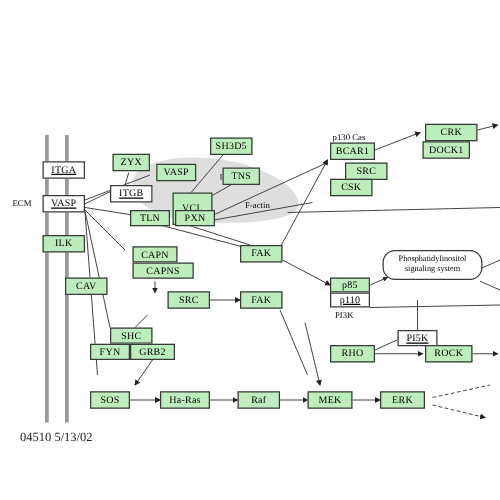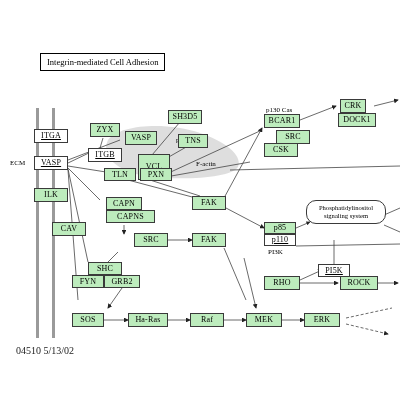--- a/index.html
+++ b/index.html
@@ -160,21 +160,20 @@
       <line x1="224" y1="320" x2="246" y2="320" marker-end="url(#ah)"></line>
       <line x1="282" y1="320" x2="304" y2="320" marker-end="url(#ah)"></line>
 
       <line x1="244" y1="258" x2="256" y2="308" marker-end="url(#ah)"></line>
 
       <line x1="346" y1="318" x2="392" y2="308" stroke-dasharray="3,2"></line>
       <line x1="346" y1="324" x2="388" y2="334" stroke-dasharray="3,2" marker-end="url(#ah)"></line>
     </g>
   </svg>
 
-  <div class="title-box" style="left:40px;top:53px;">Integrin-mediated Cell Adhesion</div>
 
   <div class="membrane" style="left:36px;top:108px;height:230px;"></div>
   <div class="membrane" style="left:52px;top:108px;height:230px;"></div>
 
   <div class="plain-label" style="left:10px;top:159px;">ECM</div>
   <div class="plain-label" style="left:196px;top:160px;">F-actin</div>
   <div class="plain-label" style="left:176px;top:100px;margin-top:36px;">ponsin</div>
   <div class="plain-label" style="left:266px;top:106px;">p130 Cas</div>
   <div class="plain-label" style="left:268px;top:248px;">PI3K</div>
 
@@ -206,21 +205,21 @@
   <div class="node green" style="left:72px;top:313px;width:32px;height:14px;">SOS</div>
   <div class="node green" style="left:128px;top:313px;width:40px;height:14px;">Ha-Ras</div>
   <div class="node green" style="left:190px;top:313px;width:34px;height:14px;">Raf</div>
   <div class="node green" style="left:246px;top:313px;width:36px;height:14px;">MEK</div>
   <div class="node green" style="left:304px;top:313px;width:36px;height:14px;">ERK</div>
 
   <div class="node green" style="left:264px;top:114px;width:36px;height:14px;">BCAR1</div>
   <div class="node green" style="left:276px;top:130px;width:34px;height:14px;">SRC</div>
   <div class="node green" style="left:264px;top:143px;width:34px;height:14px;">CSK</div>
 
-  <div class="node green" style="left:340px;top:99px;width:26px;height:14px;font-family:Liberation Serif, serif;">CRK</div>
+  <div class="node green" style="left:340px;top:99px;width:42px;height:14px;font-family:Liberation Serif, serif;">CRK</div>
   <div class="node green" style="left:338px;top:113px;width:38px;height:14px;">DOCK1</div>
 
   <div class="node green" style="left:264px;top:222px;width:32px;height:12px;">p85</div>
   <div class="node white" style="left:264px;top:234px;width:32px;height:12px;">p110</div>
 
   <div class="node white" style="left:318px;top:264px;width:32px;height:13px;">PI5K</div>
   <div class="node green" style="left:264px;top:276px;width:36px;height:14px;">RHO</div>
   <div class="node green" style="left:340px;top:276px;width:38px;height:14px;text-align:right;">ROCK</div>
 
   <div class="rounded" style="left:306px;top:200px;width:80px;height:24px;">Phosphatidylinositol signaling system</div>

